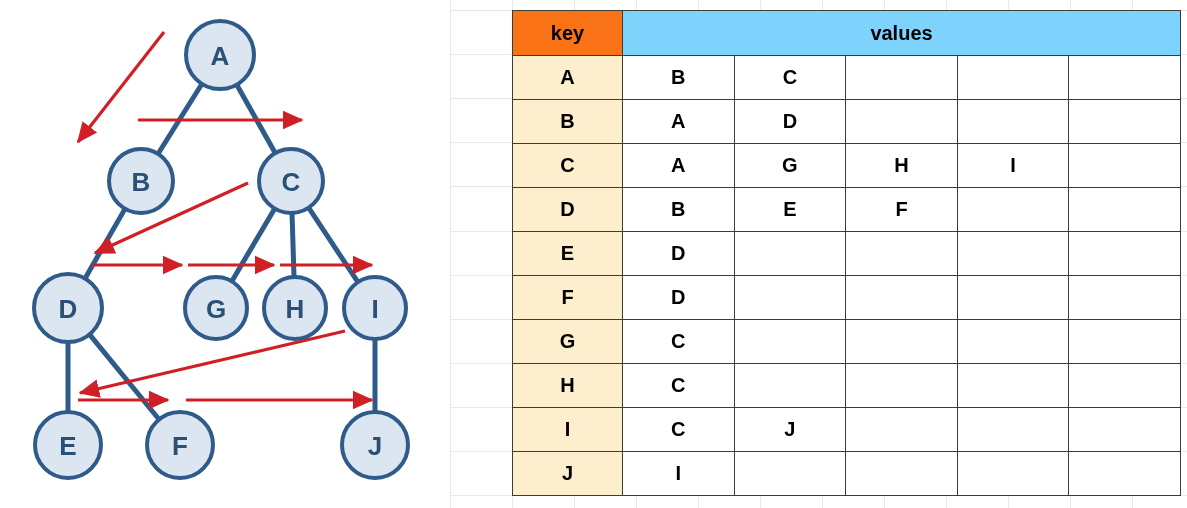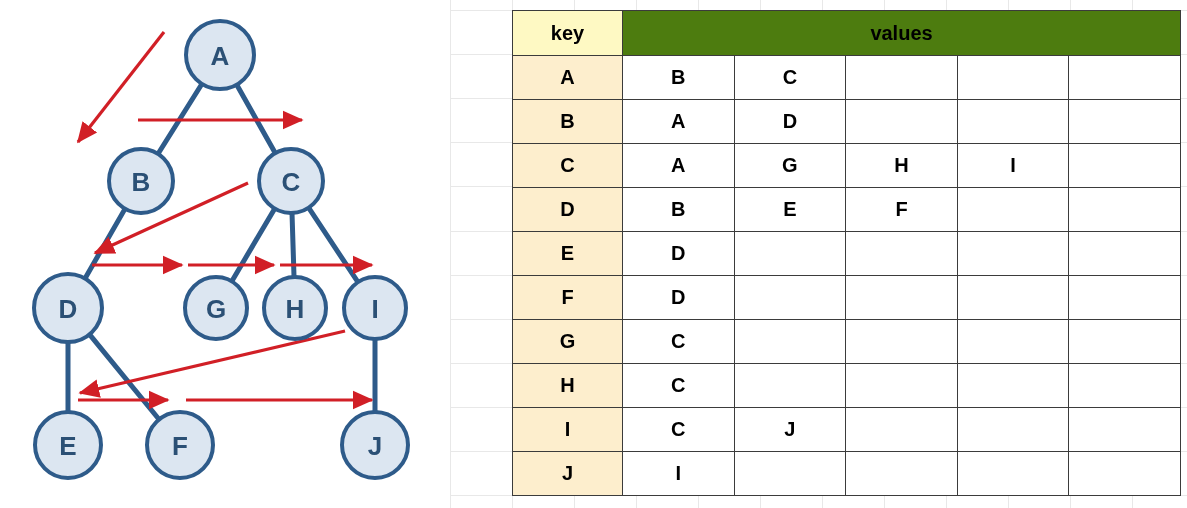--- a/index.html
+++ b/index.html
@@ -115,25 +115,25 @@
     border: 1.6px solid #3b3b3b;
     text-align: center;
     vertical-align: middle;
     font-family: "Liberation Sans", sans-serif;
     font-size: 20px;
     font-weight: bold;
     color: #000000;
     padding: 0;
   }
   th.head-key {
-    background: #fef9c3;
+    background: #f97316;
     font-size: 22px;
   }
   th.head-values {
-    background: #4d7c0f;
+    background: #7dd3fc;
     font-size: 22px;
   }
   td.key-cell {
     background: #fdeecd;
   }
   td.value-cell {
     background: #ffffff;
   }
   col.c-key   { width: 110px; }
   col.c-val   { width: 111.6px; }

